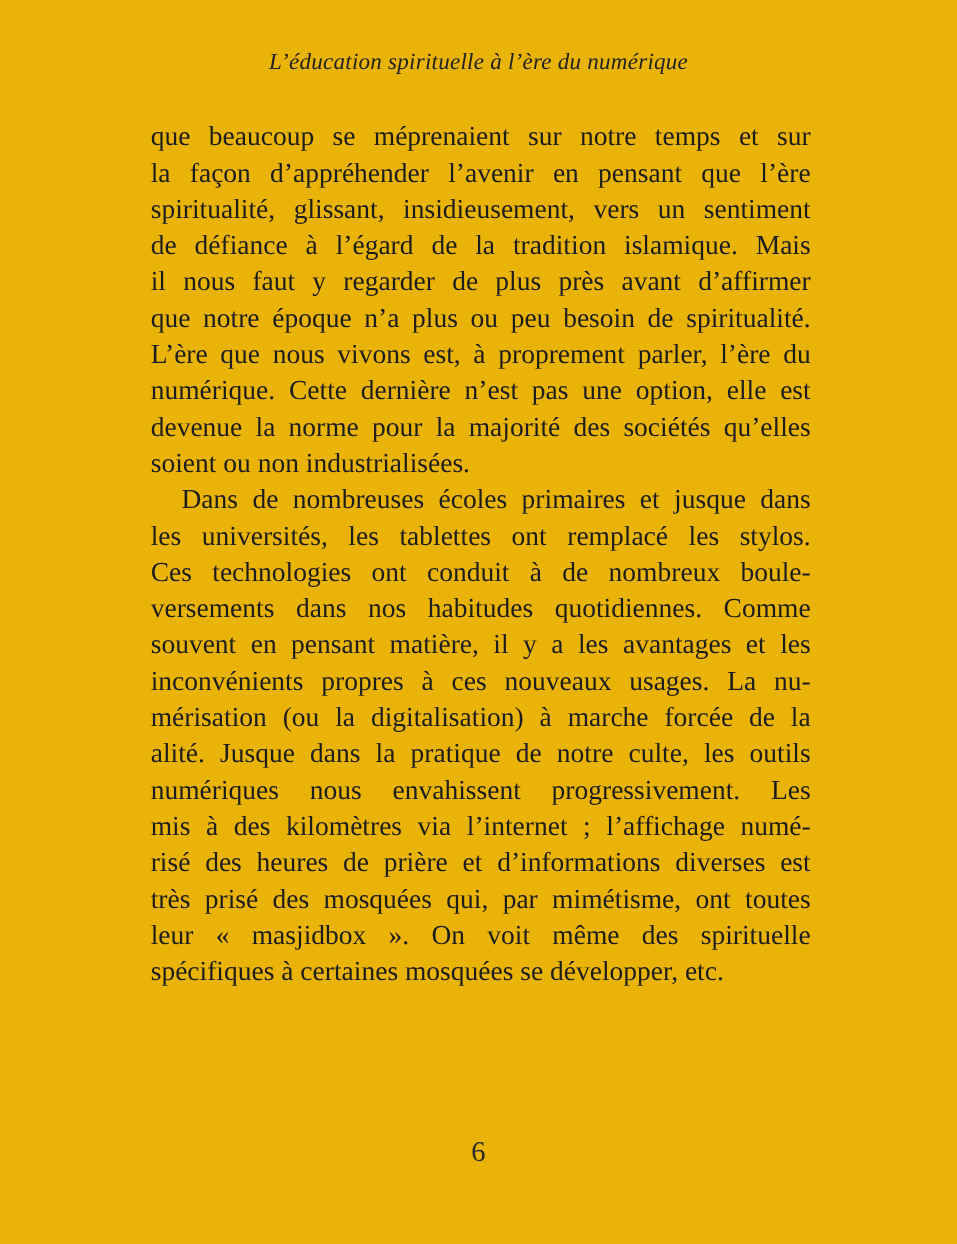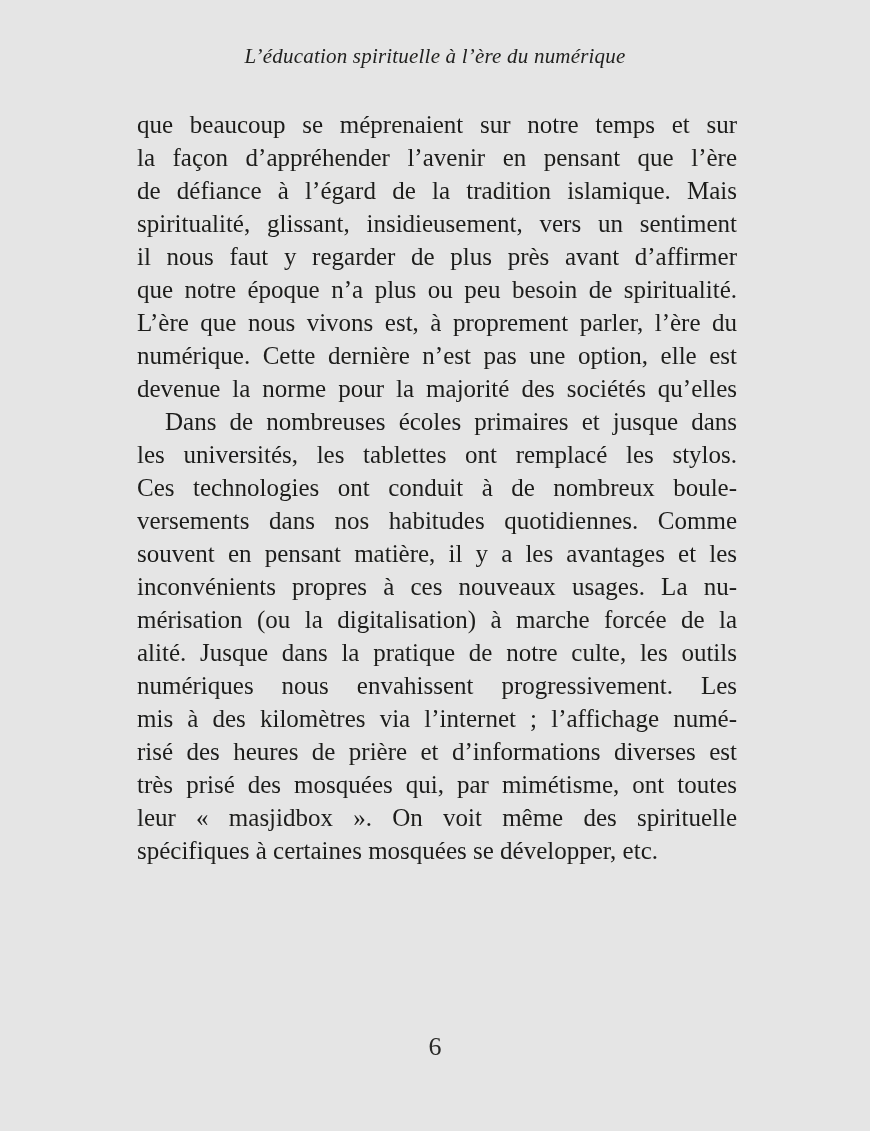--- a/index.html
+++ b/index.html
@@ -4,21 +4,21 @@
 <style>
   html, body {
     margin: 0;
     padding: 0;
     background: #ffffff;
   }
   .book-page {
     position: relative;
     width: 870px;
     height: 1131px;
-    background: #e5e5e5;
+    background: #eab308;
     font-family: "Liberation Serif", "DejaVu Serif", serif;
     color: #1d1d1b;
     overflow: hidden;
   }
   .running-header {
     position: absolute;
     top: 44px;
     left: 0;
     width: 100%;
     text-align: center;
@@ -65,27 +65,28 @@
 
 <div class="book-page">
 
   <div class="running-header">L’éducation spirituelle à l’ère du numérique</div>
 
   <div class="body-text">
 
     <div class="paragraph">
       <div class="text-line">que beaucoup se méprenaient sur notre temps et sur</div>
       <div class="text-line">la façon d’appréhender l’avenir en pensant que l’ère</div>
+      <div class="text-line">spiritualité, glissant, insidieusement, vers un sentiment</div>
       <div class="text-line">de défiance à l’égard de la tradition islamique. Mais</div>
-      <div class="text-line">spiritualité, glissant, insidieusement, vers un sentiment</div>
       <div class="text-line">il nous faut y regarder de plus près avant d’affirmer</div>
       <div class="text-line">que notre époque n’a plus ou peu besoin de spiritualité.</div>
       <div class="text-line">L’ère que nous vivons est, à proprement parler, l’ère du</div>
       <div class="text-line">numérique. Cette dernière n’est pas une option, elle est</div>
       <div class="text-line">devenue la norme pour la majorité des sociétés qu’elles</div>
+      <div class="text-line last">soient ou non industrialisées.</div>
     </div>
 
     <div class="paragraph">
       <div class="text-line indent">Dans de nombreuses écoles primaires et jusque dans</div>
       <div class="text-line">les universités, les tablettes ont remplacé les stylos.</div>
       <div class="text-line">Ces technologies ont conduit à de nombreux boule-</div>
       <div class="text-line">versements dans nos habitudes quotidiennes. Comme</div>
       <div class="text-line">souvent en pensant matière, il y a les avantages et les</div>
       <div class="text-line">inconvénients propres à ces nouveaux usages. La nu-</div>
       <div class="text-line">mérisation (ou la digitalisation) à marche forcée de la</div>

